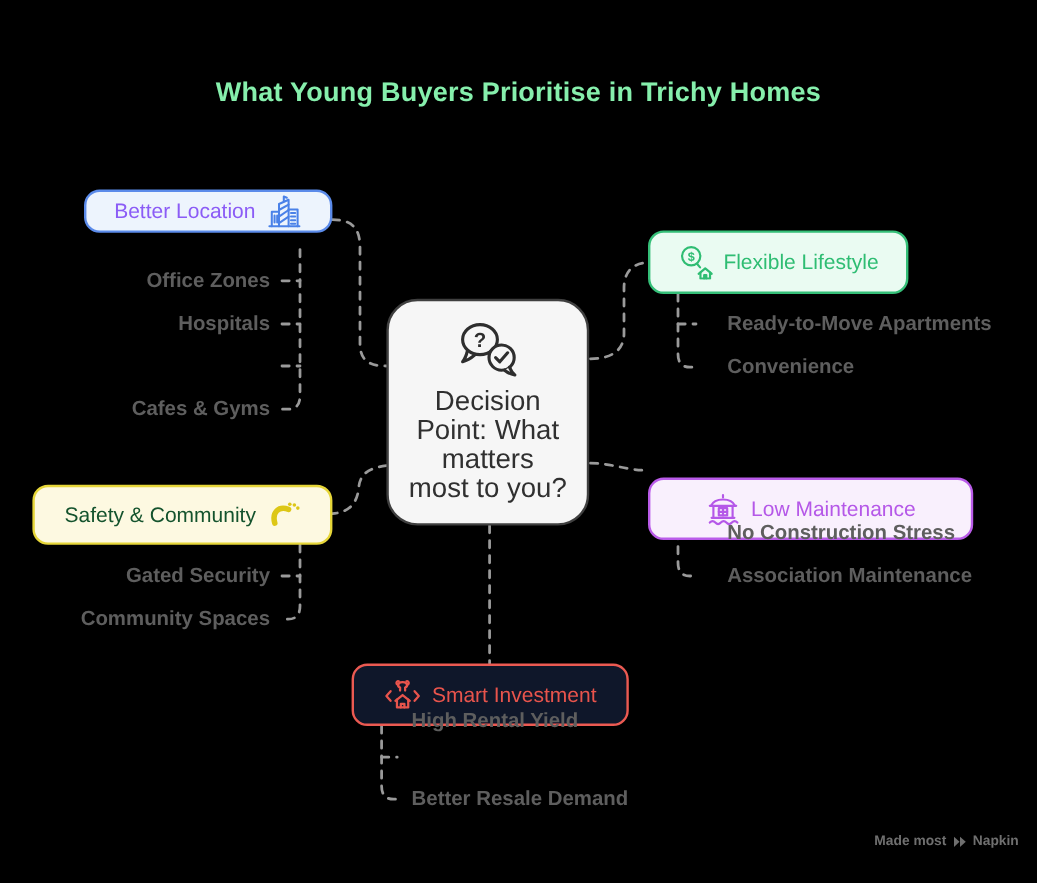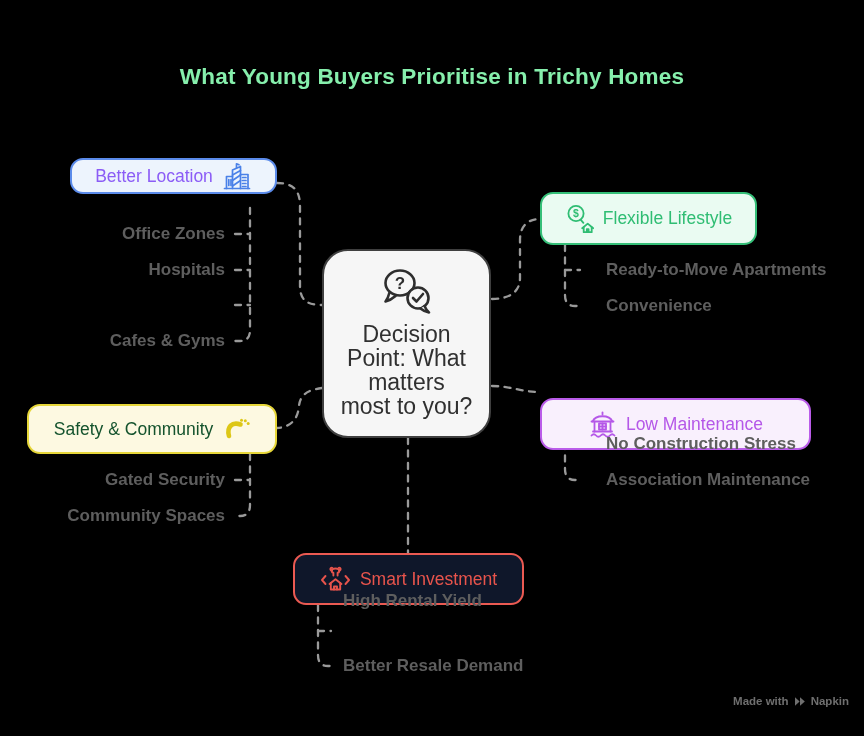--- a/index.html
+++ b/index.html
@@ -169,21 +169,21 @@
   <div class="item item-l" style="top:444px">No Construction Stress</div>
   <div class="item item-l" style="top:480px">Association Maintenance</div>
 
   <div class="item item-r" style="top:480px">Gated Security</div>
   <div class="item item-r" style="top:516px">Community Spaces</div>
 
   <div class="item item-l2" style="top:601px">High Rental Yield</div>
   <div class="item item-l2" style="top:666px">Better Resale Demand</div>
 
   <div class="watermark">
-    <span>Made with</span>
+    <span>Made most</span>
     <svg width="12" height="11" viewBox="0 0 12 11">
       <g fill="#6f6f6f">
         <path d="M1,1.2 L5.6,5.5 L1,9.8 Z"></path>
         <path d="M6,1.2 L10.8,5.5 L6,9.8 Z"></path>
       </g>
     </svg>
     <span>Napkin</span>
   </div>
 
 </div>

